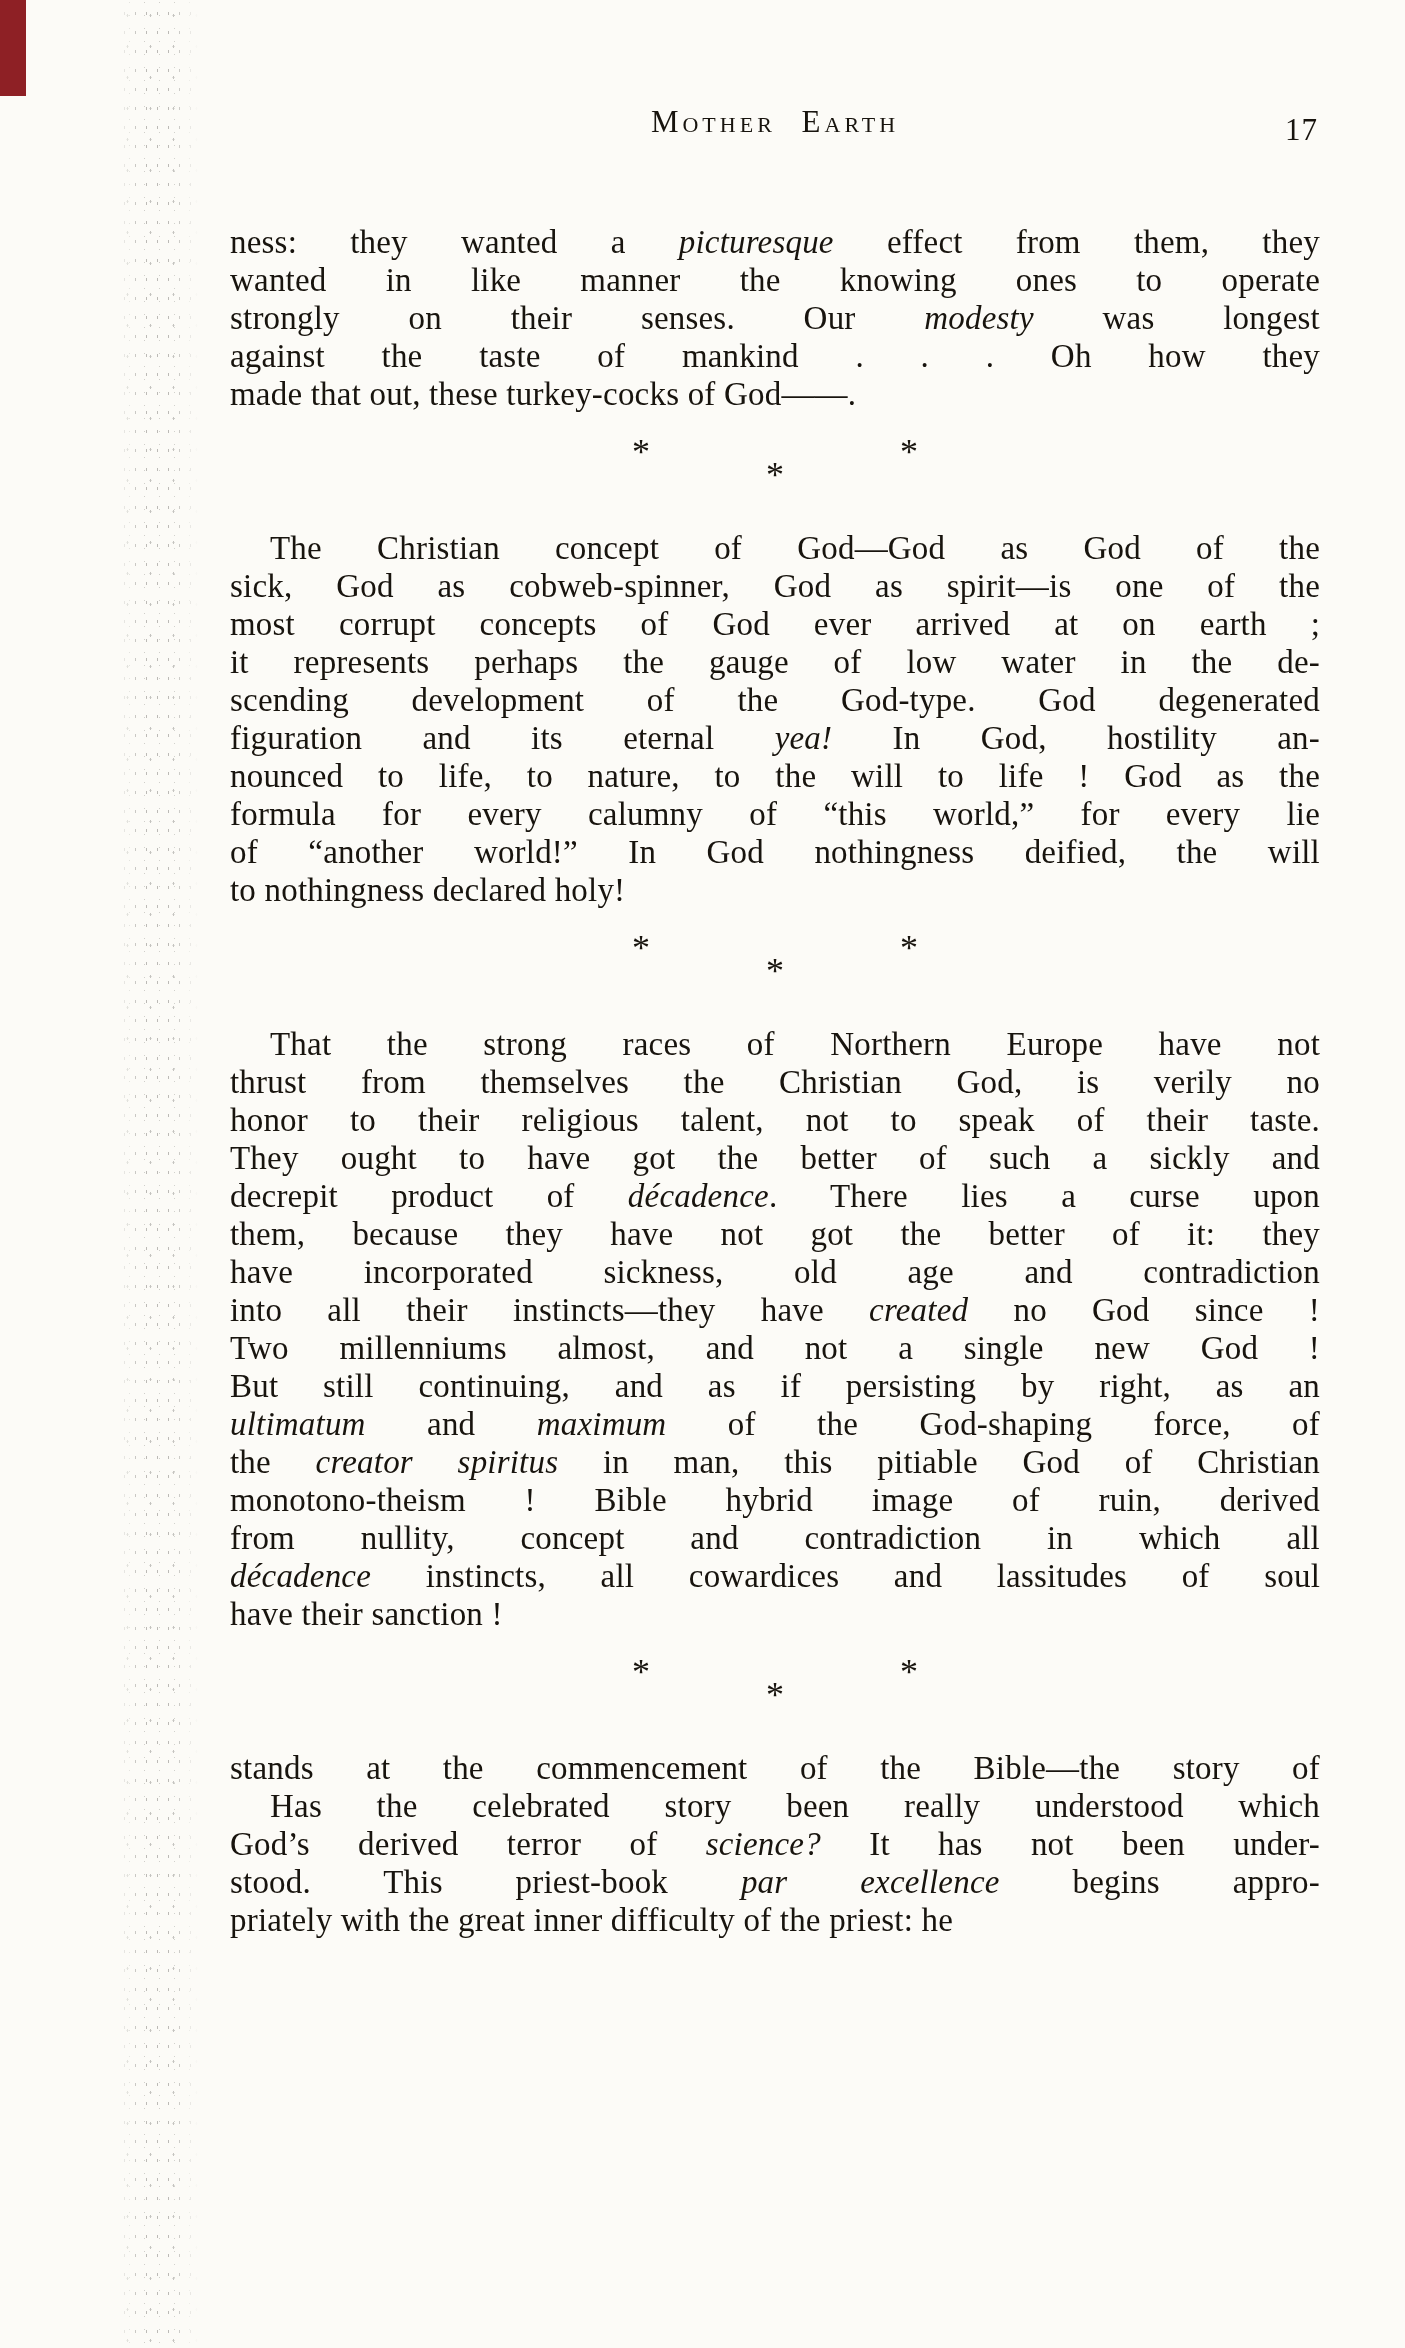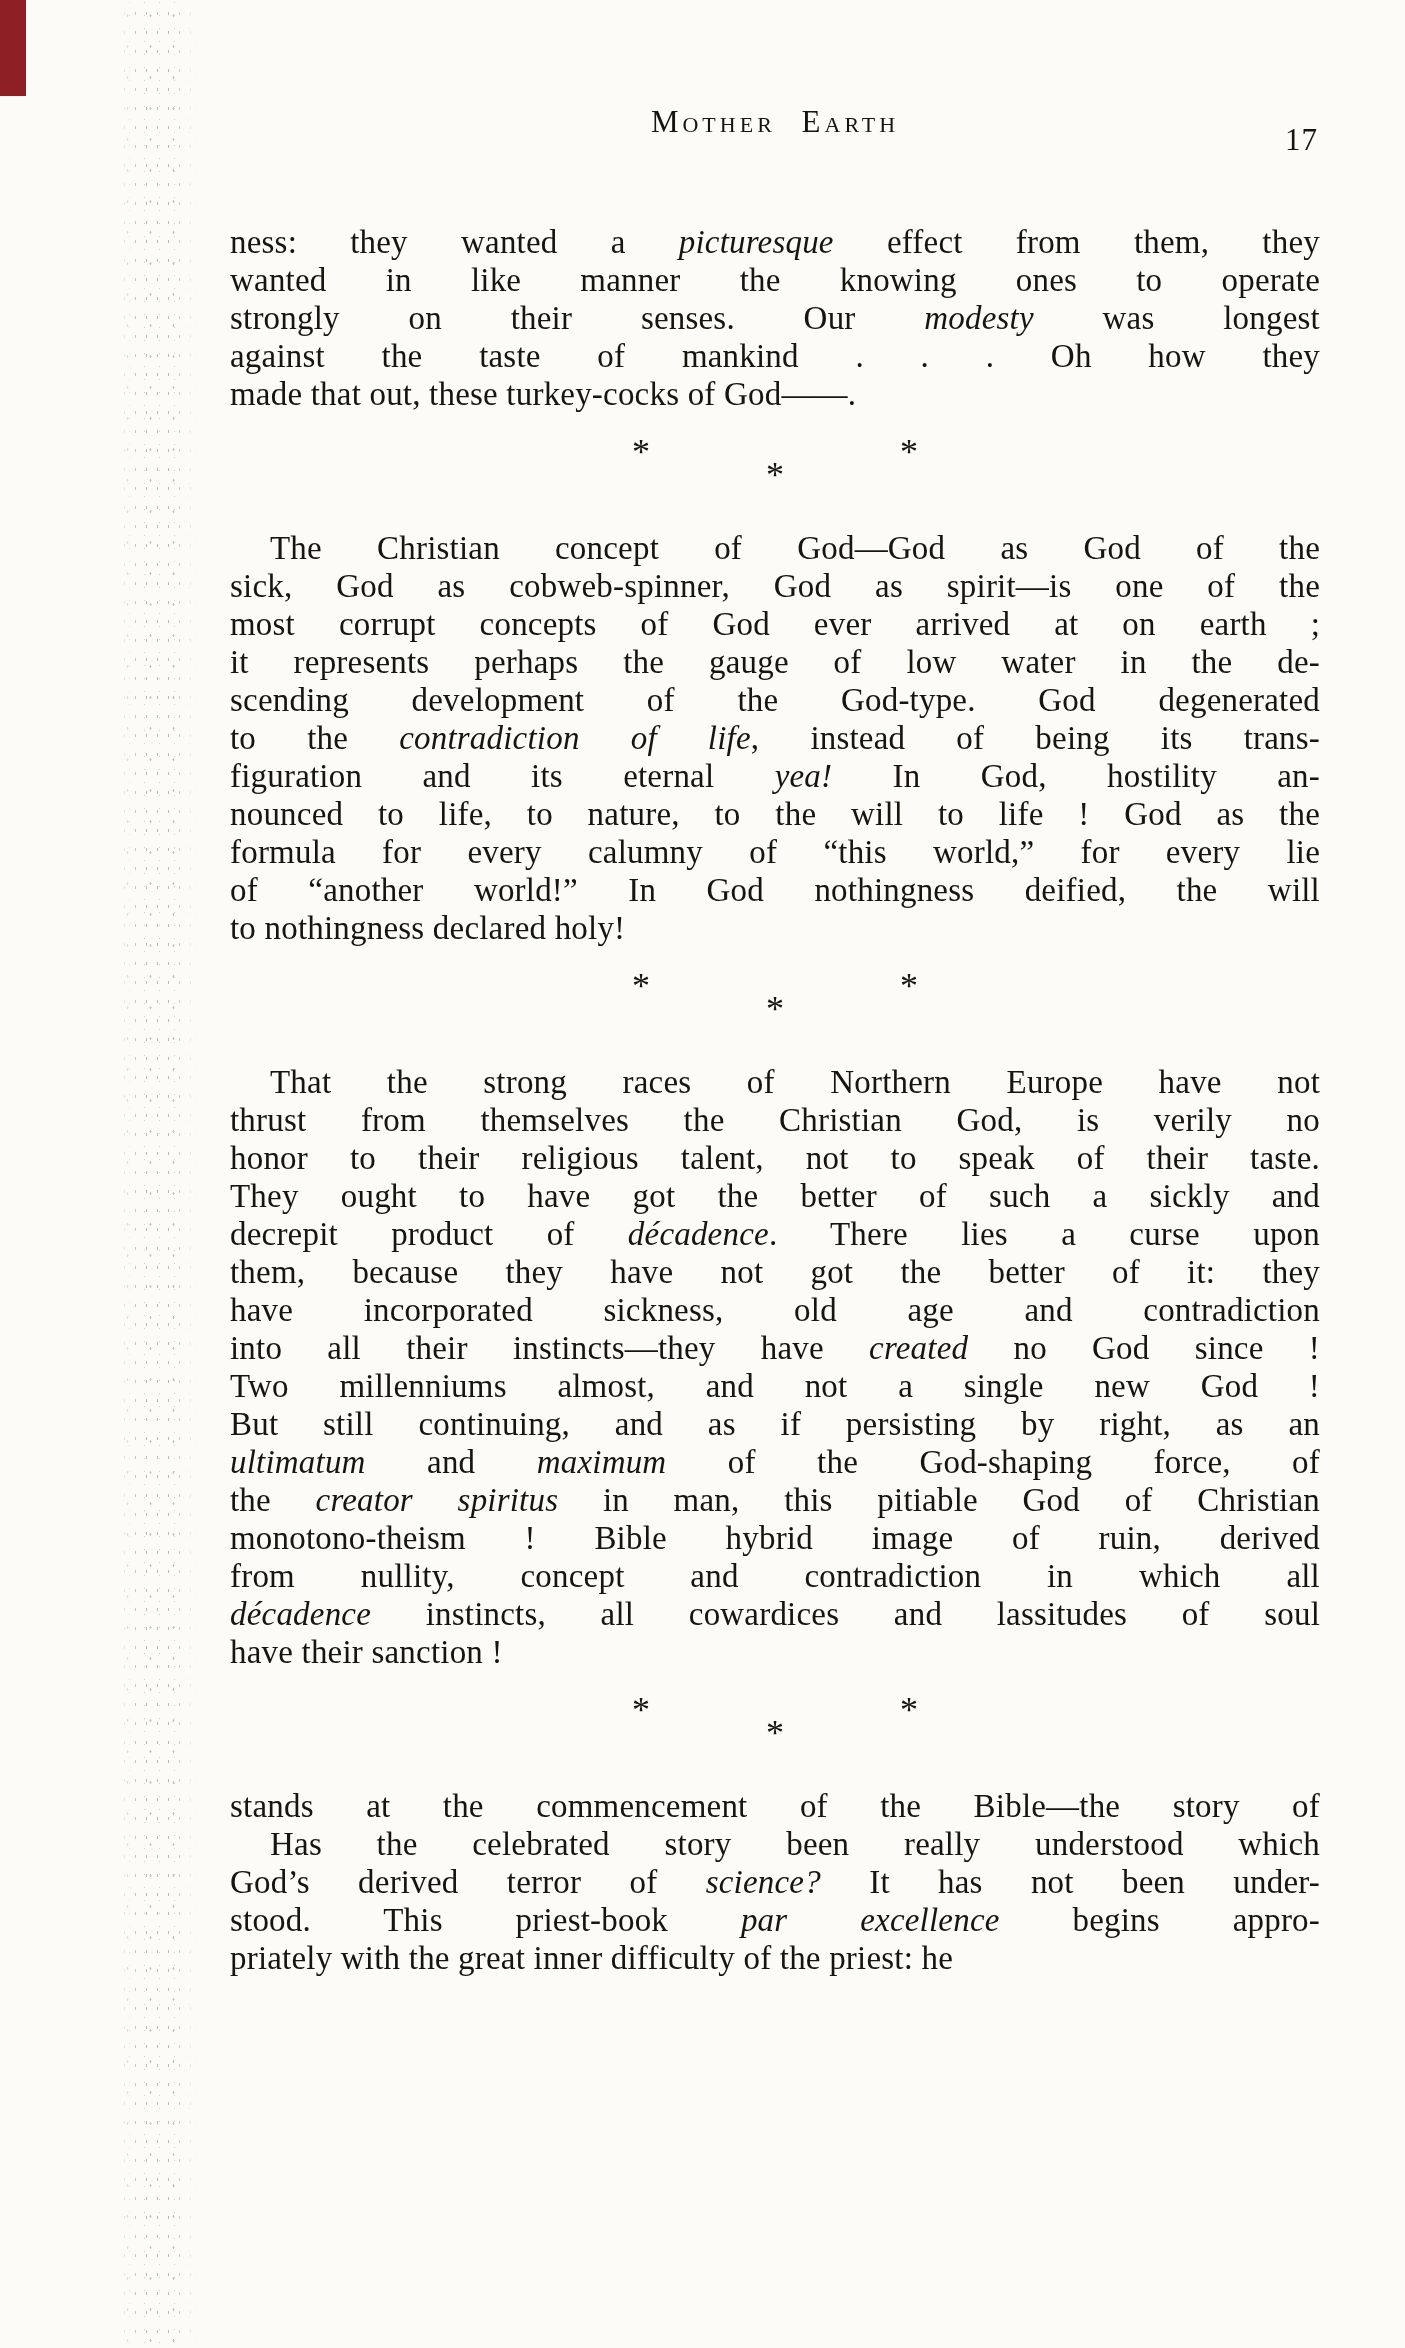--- a/index.html
+++ b/index.html
@@ -47,21 +47,21 @@
   }
   .running-title {
     text-align: center;
     font-variant: small-caps;
     font-size: 31px;
     letter-spacing: 4px;
     word-spacing: 14px;
     line-height: 42px;
   }
   .folio {
-    position: absolute; right: 2px; top: 18px;
+    position: absolute; right: 2px; top: 8px;
     font-size: 31px; line-height: 42px;
     letter-spacing: 1px;
   }
   .text-body { margin-top: 80px; }
   .paragraph { margin: 0; }
   .line {
     font-size: 33px;
     line-height: 38px;
     text-align: justify;
     text-align-last: justify;
@@ -108,21 +108,20 @@
           <span class="ast">*</span>
           <span class="ast mid">*</span>
           <span class="ast">*</span>
         </div>
         <div class="paragraph">
           <div class="line indent"><span>The Christian concept of God—God as God of the</span></div>
           <div class="line"><span>sick, God as cobweb-spinner, God as spirit—is one of the</span></div>
           <div class="line"><span>most corrupt concepts of God ever arrived at on earth ;</span></div>
           <div class="line"><span>it represents perhaps the gauge of low water in the de-</span></div>
           <div class="line"><span>scending development of the God-type. God degenerated</span></div>
-          <div class="line"><span>to the </span><i>contradiction of life</i><span>, instead of being its trans-</span></div>
           <div class="line"><span>figuration and its eternal </span><i>yea!</i><span> In God, hostility an-</span></div>
           <div class="line"><span>nounced to life, to nature, to the will to life ! God as the</span></div>
           <div class="line"><span>formula for every calumny of “this world,” for every lie</span></div>
           <div class="line"><span>of “another world!” In God nothingness deified, the will</span></div>
           <div class="line last"><span>to nothingness declared holy!</span></div>
         </div>
         <div class="separator">
           <span class="ast">*</span>
           <span class="ast mid">*</span>
           <span class="ast">*</span>

